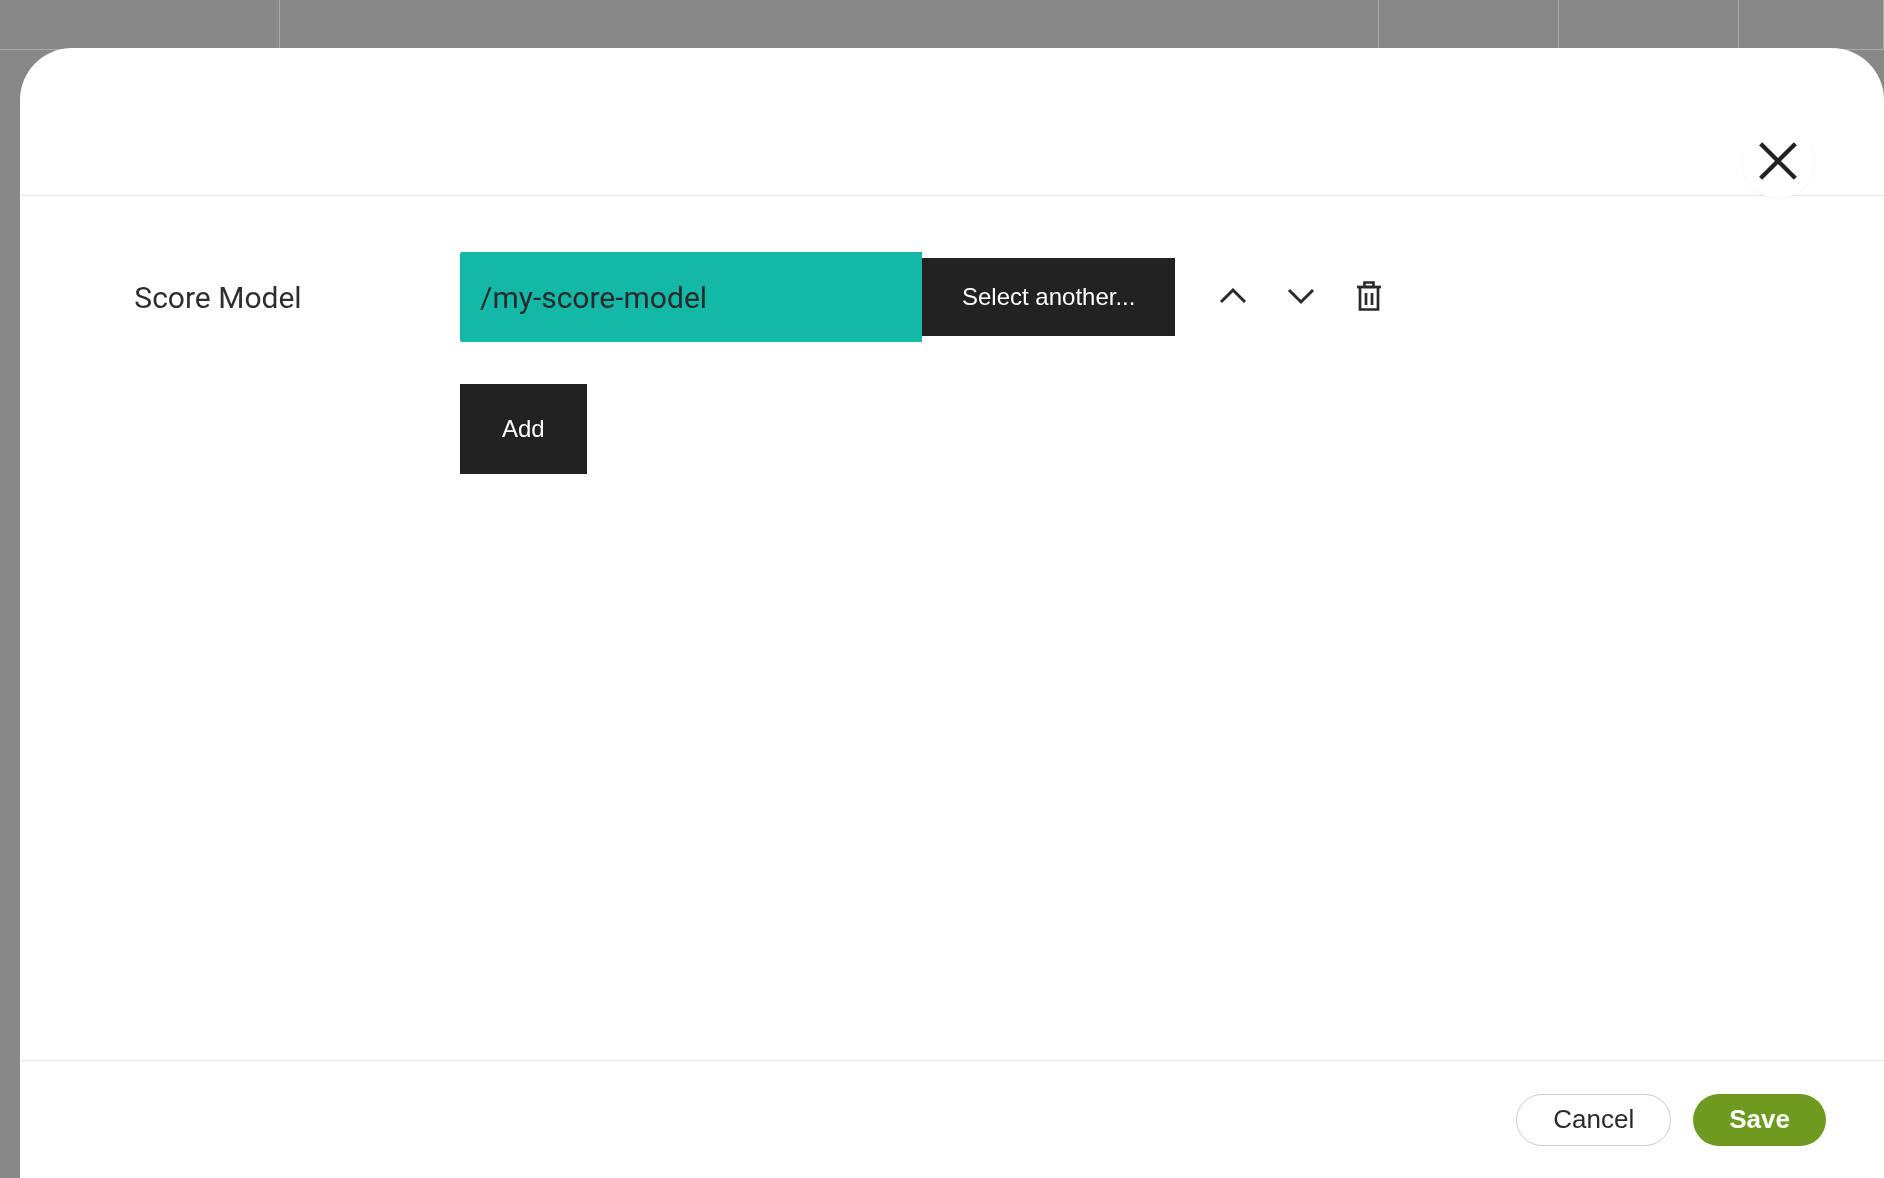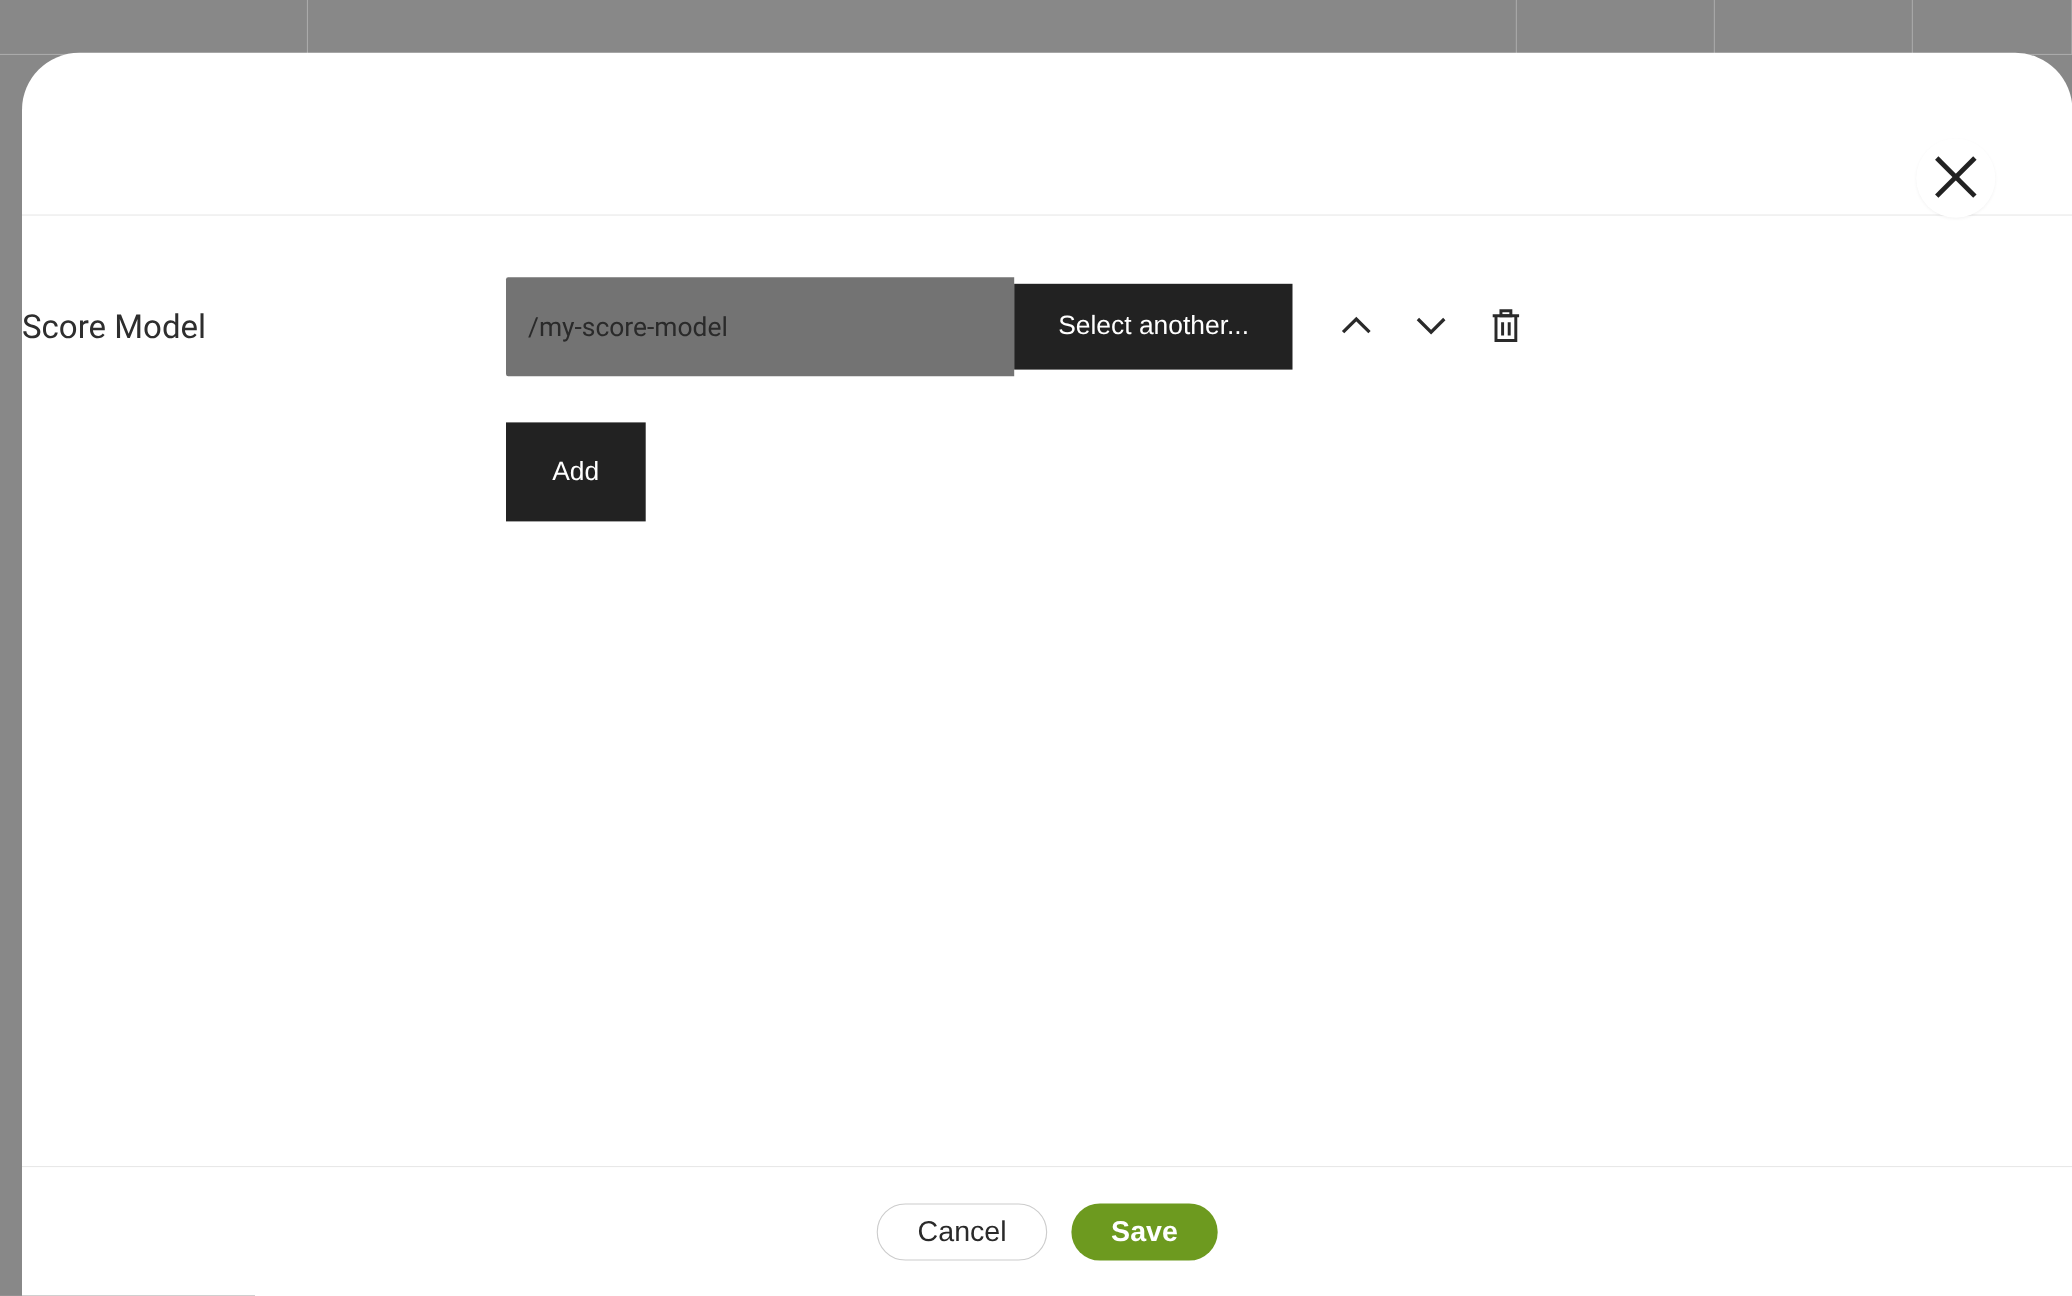--- a/index.html
+++ b/index.html
@@ -83,32 +83,32 @@
       padding: 56px 0 0 0;
       overflow: auto;
     }
     .row {
       display: flex;
       align-items: center;
       gap: 0;
     }
     .row-label {
       width: 440px;
-      text-align: left;
+      text-align: center;
       padding-right: 44px;
       font-size: 30px;
       color: #2e2e2e;
       flex-shrink: 0;
     }
     .path-display {
       width: 462px;
       height: 90px;
-      background: #737373;
-      border: none;
-      font-size: 24px;
+      background: #14b8a6;
+      border: none;
+      font-size: 30px;
       color: #2a2a2a;
       padding: 0 20px;
       display: flex;
       align-items: center;
       border-top-left-radius: 2px;
       border-bottom-left-radius: 2px;
     }
     .select-another-btn {
       height: 78px;
       background: #222;
@@ -147,21 +147,21 @@
       border: none;
       font-size: 24px;
       padding: 0 42px;
       cursor: pointer;
     }
     .modal-footer {
       height: 118px;
       border-top: 1px solid #e8e8e8;
       display: flex;
       align-items: center;
-      justify-content: center;
+      justify-content: flex-end;
       gap: 22px;
       padding: 0 58px;
       flex-shrink: 0;
     }
     .btn {
       height: 52px;
       border-radius: 26px;
       font-size: 26px;
       padding: 0 36px;
       cursor: pointer;

